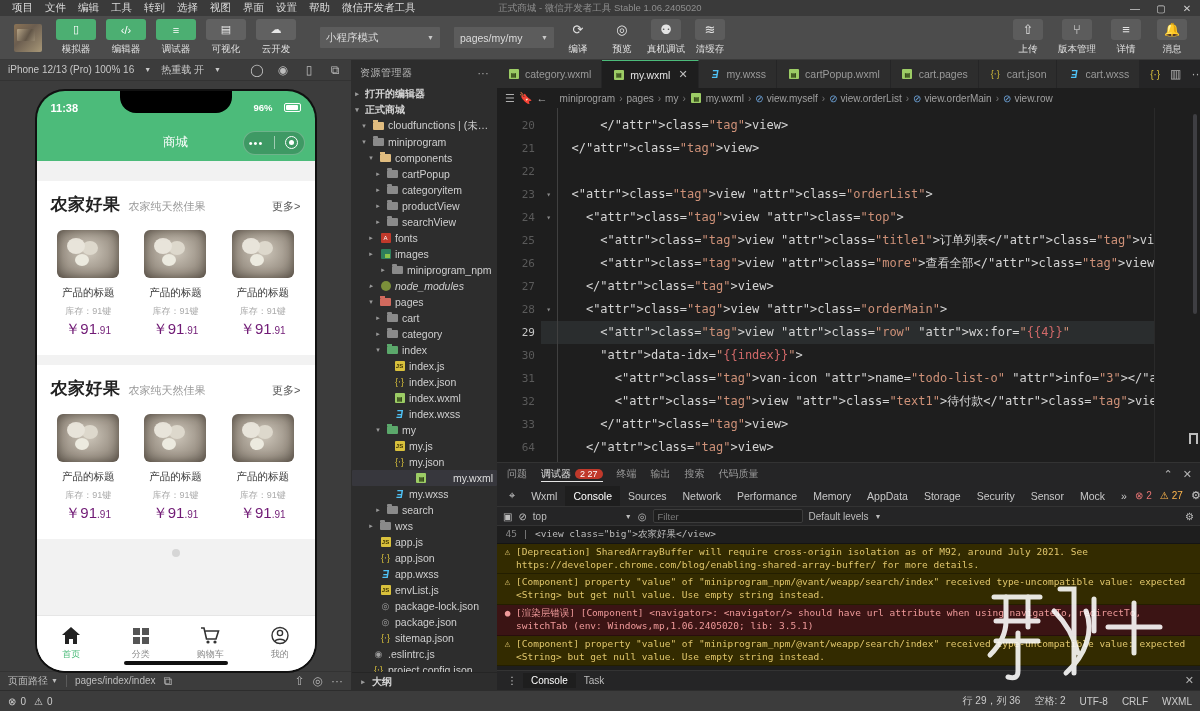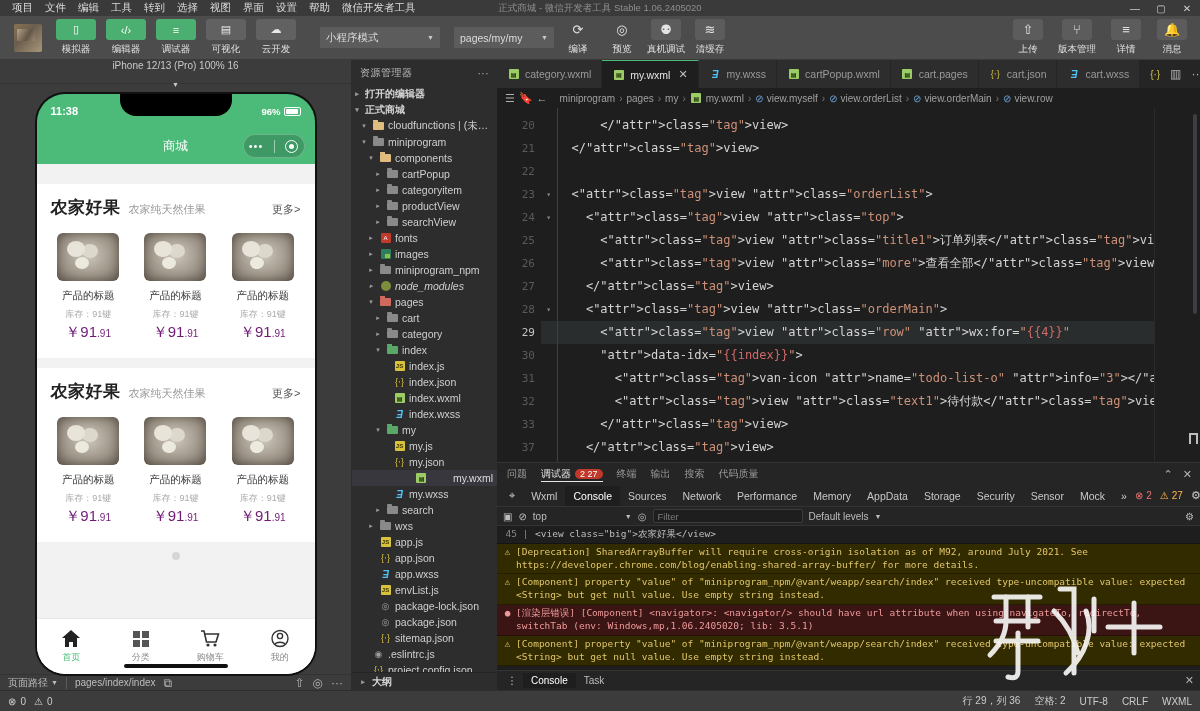--- a/index.html
+++ b/index.html
@@ -64,31 +64,31 @@
   .toolbar-right { position: absolute; right: 10px; display: flex; gap: 6px; align-items: flex-start; }
   .toolbar-right .act { width: auto; min-width: 36px; padding: 0 2px; }
 
   
   .main { flex: 1; display: flex; min-height: 0; }
 
   
   .sim { width: 352px; background: #3c3c3c; display: flex; flex-direction: column; flex: none;
     border-right: 1px solid #2d2d2d; }
   .sim-bar { height: 24px; display: flex; align-items: center; gap: 10px; padding: 0 8px;
-    font-size: 10px; color: #c8c8c8; border-bottom: 1px solid #333; background: #3c3c3c; flex-direction: column;}
+    font-size: 10px; color: #c8c8c8; border-bottom: 1px solid #333; background: #3c3c3c;}
   .sim-bar .sp { flex: 1; }
   .sim-bar .si { font-size: 12px; color: #bdbdbd; width: 16px; text-align: center; }
   .sim-stage { flex: 1; display: flex; align-items: flex-start; justify-content: center; padding-top: 10px; }
   .phone { width: 278px; height: 580px; background: #000; border-radius: 28px; position: relative;
     overflow: hidden; box-shadow: 0 0 0 2px #111; }
   .notch { position: absolute; left: 50%; transform: translateX(-50%); top: 0; width: 112px; height: 22px;
     background: #000; border-radius: 0 0 16px 16px; z-index: 6; }
   .status-row { height: 34px; background: #4cbb7a; display: flex; align-items: center;
     justify-content: space-between; padding: 0 14px; color: #fff; font-size: 11px; font-weight: bold; }
-  .batt { display: flex; align-items: center; gap: 3px; font-size: 9.5px; }
+  .batt { display: flex; align-items: center; gap: 11px; font-size: 9.5px; }
   .batt-ic { width: 17px; height: 9px; border: 1px solid #fff; border-radius: 2px; position: relative; }
   .batt-ic::after { content:""; position:absolute; left:1px; top:1px; bottom:1px; right:2px; background:#fff; border-radius:1px;}
   .nav-row { height: 36px; background: #4cbb7a; display: flex; align-items: center; justify-content: center;
     position: relative; }
   .nav-title { color: #fff; font-size: 12.5px; }
   .capsule { position: absolute; right: 10px; width: 62px; height: 24px; border-radius: 12px;
     background: rgba(0,0,0,.18); display: flex; align-items: center; justify-content: space-around;
     border: .5px solid rgba(255,255,255,.25); }
   .capsule .dots { color: #fff; letter-spacing: 1px; font-size: 11px; }
   .capsule .sep { width: 1px; height: 13px; background: rgba(255,255,255,.5); }
@@ -566,21 +566,21 @@
               </span>
               <span class="lbl">fonts</span>
             </div>
             <div class="row" style="padding-left: 14px;">
               <span class="tw">▸</span>
               <span class="fi">
                 <span class="ic-img"></span>
               </span>
               <span class="lbl">images</span>
             </div>
-            <div class="row" style="padding-left: 14px;">
+            <div class="row" style="padding-left: 14px; margin-left: 12px;">
               <span class="tw">▸</span>
               <span class="fi">
                 <span class="fold-grey"></span>
               </span>
               <span class="lbl">miniprogram_npm</span>
             </div>
             <div class="row" style="padding-left: 14px; font-style: italic;">
               <span class="tw">▸</span>
               <span class="fi">
                 <span class="ic-nm"></span>
@@ -872,21 +872,21 @@
             <div class="gl"><span>24</span><span class="fold">▾</span></div>
             <div class="gl"><span>25</span></div>
             <div class="gl"><span>26</span></div>
             <div class="gl"><span>27</span></div>
             <div class="gl"><span>28</span><span class="fold">▾</span></div>
             <div class="gl cur"><span>29</span><span class="fold">▾</span></div>
             <div class="gl"><span>30</span></div>
             <div class="gl"><span>31</span></div>
             <div class="gl"><span>32</span></div>
             <div class="gl"><span>33</span></div>
-            <div class="gl"><span>37</span></div>
+            <div class="gl"><span>64</span></div>
             <div class="gl"></div>
           </div>
         <div class="codearea" id="codearea">
           <div class="guide" style="left:16px"></div>
         <div class="cl">      &lt;/<span <span="" class="&lt;span">"attr"</span>&gt;class=<span class="str">"tag"</span>&gt;view&gt;</div>
             <div class="cl">  &lt;/<span <span="" class="&lt;span">"attr"</span>&gt;class=<span class="str">"tag"</span>&gt;view&gt;</div>
             <div class="cl"></div>
             <div class="cl">  &lt;<span <span="" class="&lt;span">"attr"</span>&gt;class=<span class="str">"tag"</span>&gt;view <span class="&lt;span">"attr"</span>&gt;class=<span class="str">"orderList"</span>&gt;</div>
             <div class="cl">    &lt;<span <span="" class="&lt;span">"attr"</span>&gt;class=<span class="str">"tag"</span>&gt;view <span class="&lt;span">"attr"</span>&gt;class=<span class="str">"top"</span>&gt;</div>
             <div class="cl">      &lt;<span <span="" class="&lt;span">"attr"</span>&gt;class=<span class="str">"tag"</span>&gt;view <span class="&lt;span">"attr"</span>&gt;class=<span class="str">"title1"</span>&gt;订单列表&lt;/<span <span="" class="&lt;span">"attr"</span>&gt;class=<span class="str">"tag"</span>&gt;view&gt;</div>

